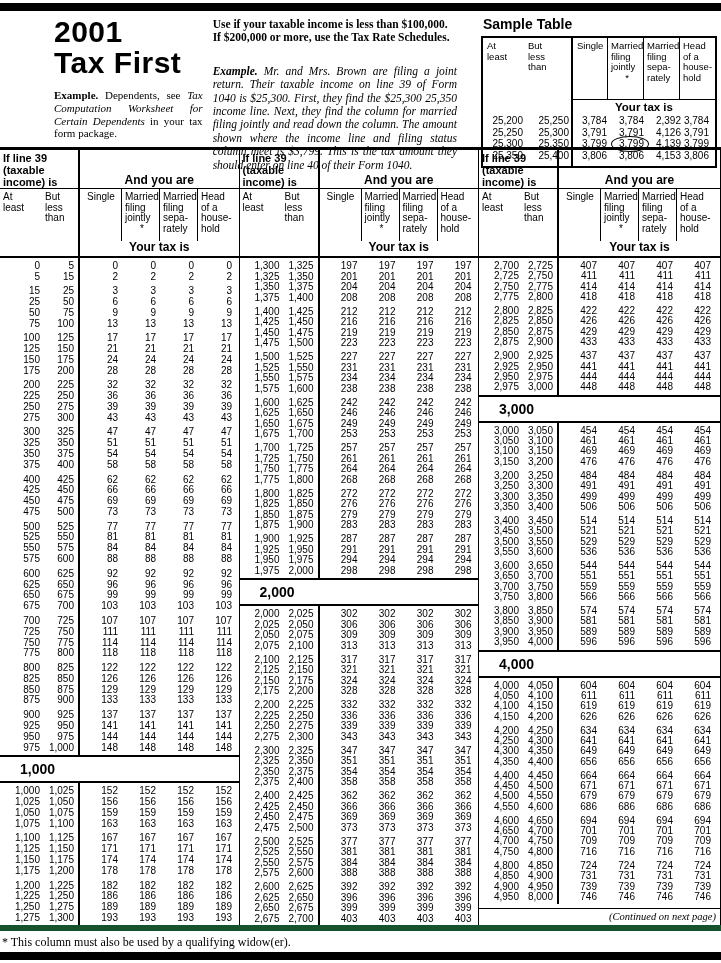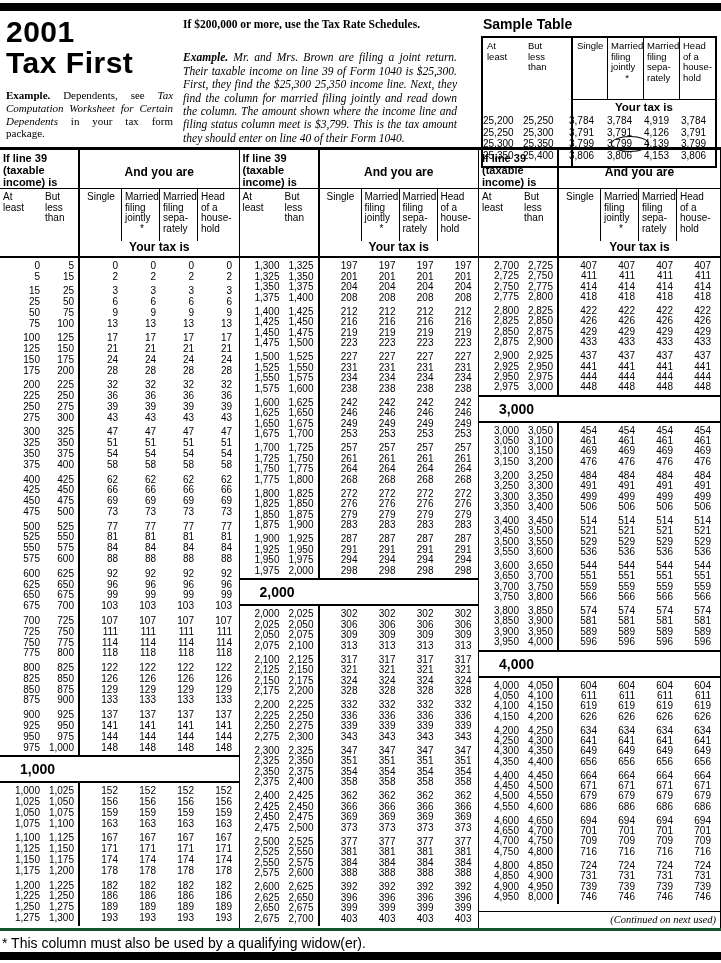--- a/index.html
+++ b/index.html
@@ -6,21 +6,21 @@
   body {
     width:721px; height:963px; overflow:hidden; position:relative;
     background:#ffffff; color:#000;
     font-family:"Liberation Sans", sans-serif;
   }
   .bar { height:8px; background:#000; }
   .topbar { margin-top:3px; }
 
   
   .head { display:flex; height:136px; padding:5px 2px 0 6px; box-sizing:border-box; }
-  .title-block { width:178px; }
+  .title-block { width:178px;margin-left:48px; }
   .year, .big-title { font-weight:bold; font-size:30px; line-height:31px; letter-spacing:0.5px; }
   .caution { margin:11px 4px 0 0; font-family:"Liberation Serif", serif;
              font-size:11px; line-height:12.8px; text-align:justify; }
   .intro { width:303px; padding:2px 12px 0 6px; box-sizing:border-box;
            font-family:"Liberation Serif", serif; font-size:11.5px; line-height:13.4px; }
   .use-line { font-weight:bold; }
   .example { margin-top:20px; text-align:justify;font-style:italic; }
 
   
   .sample { flex:1;padding-left:12px; }
@@ -31,40 +31,40 @@
   .s-h { box-sizing:border-box; padding-top:3px; white-space:pre-line; }
   .s-al { width:40px; padding-left:4px; }
   .s-bl { width:48px; padding-left:5px; }
   .s-si { width:36px; padding-left:6px; }
   .s-mj, .s-ms, .s-hh { width:36px; border-left:1.5px solid #000; padding-left:3px; }
   .s-hh { flex:1; }
   .star-line { display:block; text-align:center; }
   .s-taxline { margin-left:90px; border-top:1.5px solid #000; height:0; }
   .s-ytx { margin-left:90px; text-align:center; font-weight:bold; font-size:11.5px; height:15px; line-height:15px; }
   .s-row { display:flex; height:11.5px; line-height:11.5px; font-size:10px; }
-  .s-row span { box-sizing:border-box; }
+  .s-row span { box-sizing:border-box; text-align:right; }
   .sc1 { width:40px; } .sc2 { width:46px; } .sc3 { width:38px; }
   .sc4 { width:37px; } .sc5 { width:37px; } .sc6 { flex:1; padding-right:6px; }
   .circled { position:relative; }
   .circled::before { content:""; position:absolute; right:-5px; top:-2px; width:36px; height:14px;
                      border:1.5px solid #000; border-radius:50%; }
 
   
-  .cols { display:flex; border-top:3px solid #000; border-bottom:3px solid #14532d;
+  .cols { display:flex; border-top:3px solid #000; border-bottom:6px solid #14532d;
           height:784px; box-sizing:border-box; }
   .tcol { width:239.5px; border-right:1.5px solid #000; box-sizing:border-box;
           display:flex; flex-direction:column; overflow:hidden; }
   .tcol:last-child { width:auto; flex:1; }
 
   .col-head { position:relative; border-bottom:2.5px solid #000; flex:none; }
   .col-head::after { content:""; position:absolute; left:78px; top:0; bottom:0; width:2px; background:#000; }
   .ch-r1 { display:flex; height:38px; border-bottom:1.5px solid #000; }
   .ch-income { width:80px; box-sizing:border-box; padding:2px 0 0 3px;
                font-weight:bold; font-size:11px; line-height:12px; white-space:pre-line; }
-  .ch-and { flex:1; text-align:center; font-weight:bold; font-size:12px; padding-top:15px; }
+  .ch-and { flex:1; text-align:center; font-weight:bold; font-size:12px; padding-top:23px; }
   .ch-r2 { display:flex; height:52px; font-size:10px; line-height:10.5px; }
   .ch-r2 > div { box-sizing:border-box; padding-top:3px; white-space:pre-line; }
   .ch-al { width:40px; padding-left:3px; }
   .ch-bl { width:40px; padding-left:5px; }
   .ch-s  { width:41px; padding-left:7px; }
   .ch-mfj, .ch-mfs, .ch-hh { width:38px; border-left:1.5px solid #000; padding-left:3px; }
   .ch-hh { flex:1; max-width:39px; }
   .ch-r3 { display:flex; height:15px; }
   .ch-sp { width:80px; }
   .ch-ytx { flex:1; text-align:center; font-weight:bold; font-size:12px; line-height:13px; }
@@ -83,35 +83,36 @@
   .ci2 { width:34px; text-align:right; }
   .tax { flex:1; display:flex; padding-left:2px; }
   .ct  { width:38px; text-align:right; }
 
   .section-head { border-top:2.5px solid #000; border-bottom:2.5px solid #000;
                   padding:5px 0 5px 20px; font-weight:bold; font-size:14px; line-height:14px; }
   .continued { margin-top:auto; border-top:1.5px solid #000; text-align:right;
                font-family:"Liberation Serif", serif; font-style:italic;
                font-size:10.5px; padding:2px 4px 3px 0; }
 
-  .footnote { font-size:14px; padding:4px 12px 0 2px; height:15px; }
+  .footnote { font-size:12px; padding:4px 12px 0 2px; height:15px;font-family:Liberation Serif, serif; }
   .bottombar { margin-top:2px; }
 </style>
 </head>
 <body>
 
 <div class="bar topbar"></div>
 
 <div class="head">
   <div class="title-block">
     <div class="year">2001</div>
     <div class="big-title">Tax First</div>
     <p class="caution"><b>Example.</b><span> Dependents, see </span><i>Tax Computation Worksheet for Certain Dependents</i><span> in your tax form package.</span></p>
   </div>
   <div class="intro">
+    <div class="use-line">Use if your taxable income is less than $100,000.</div>
     <div class="use-line">If $200,000 or more, use the Tax Rate Schedules.</div>
     <p class="example"><b>Example.</b><span> Mr. and Mrs. Brown are filing a joint return. Their taxable income on line 39 of Form 1040 is $25,300. First, they find the $25,300  25,350 income line. Next, they find the column for married filing jointly and read down the column. The amount shown where the income line and filing status column meet is $3,799. This is the tax amount they should enter on line 40 of their Form 1040.</span></p>
   </div>
   <div class="sample">
     <div class="sample-title">Sample Table</div>
     <div class="sample-box">
       <div class="s-head">
         <div class="s-h s-al">At
 least</div>
         <div class="s-h s-bl">But
@@ -131,21 +132,21 @@
 hold</div>
       </div>
       <div class="s-taxline"></div>
       <div class="s-ytx">Your tax is</div>
       <div id="sample-rows">
           <div class="s-row">
             <span class="sc1">25,200</span>
             <span class="sc2">25,250</span>
             <span class="sc3">3,784</span>
             <span class="sc4">3,784</span>
-            <span class="sc5">4,919</span>
+            <span class="sc5">2,392</span>
             <span class="sc6">3,784</span>
           </div>
           <div class="s-row">
             <span class="sc1">25,250</span>
             <span class="sc2">25,300</span>
             <span class="sc3">3,791</span>
             <span class="sc4">3,791</span>
             <span class="sc5">4,126</span>
             <span class="sc6">3,791</span>
           </div>
@@ -2314,18 +2315,18 @@
               <div class="tax">
                 <span class="ct">746</span>
                 <span class="ct">746</span>
                 <span class="ct">746</span>
                 <span class="ct">746</span>
               </div>
             </div>
           </div>
         </div>
       </div>
-    <div class="continued">(Continued on next used)</div>
+    <div class="continued">(Continued on next page)</div>
   </section>
 </div>
 
 <div class="footnote">* This column must also be used by a qualifying widow(er).</div>
 <div class="bar bottombar"></div>
 
 </body></html>

